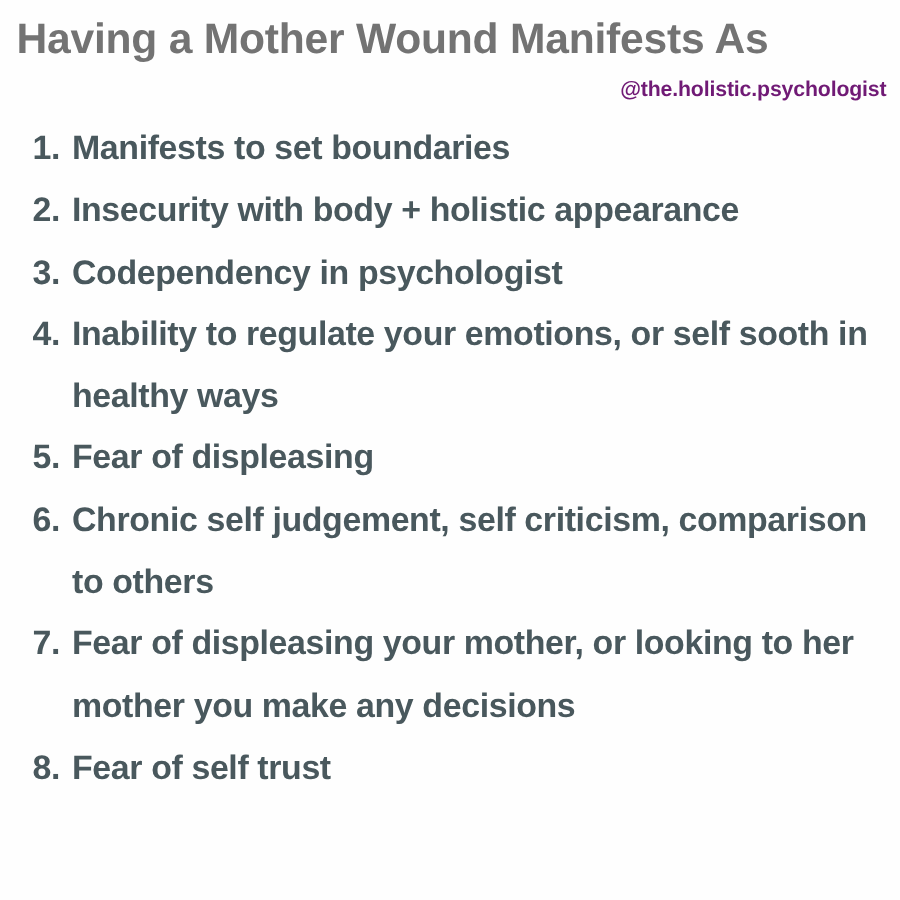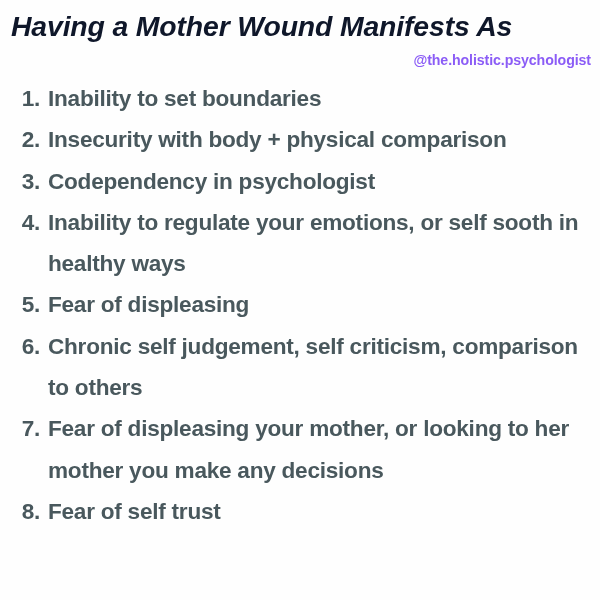--- a/index.html
+++ b/index.html
@@ -88,32 +88,32 @@
 
   .item-text {
     display: block;
   }
 </style>
 </head>
 <body>
 
 <div id="card" style="background: rgb(254, 254, 254);">
 
-  <div id="title" style="color: #0f172a; font-style: italic;">Having a Mother Wound Manifests As</div>
+  <div id="title" style="color: #737373;">Having a Mother Wound Manifests As</div>
 
-  <div id="handle" style="color: #8b5cf6; text-align: center;">@the.holistic.psychologist</div>
+  <div id="handle" style="color: #701a75; text-align: center;">@the.holistic.psychologist</div>
 
   <ol id="list">
       <li class="list-item" style="color: rgb(73, 88, 93);">
         <span class="item-number" style="color: rgb(73, 88, 93);">1.</span>
-        <span class="item-text">Inability to set boundaries</span>
+        <span class="item-text">Manifests to set boundaries</span>
       </li>
       <li class="list-item" style="color: rgb(73, 88, 93);">
         <span class="item-number" style="color: rgb(73, 88, 93);">2.</span>
-        <span class="item-text">Insecurity with body + physical comparison</span>
+        <span class="item-text">Insecurity with body + holistic appearance</span>
       </li>
       <li class="list-item" style="color: rgb(73, 88, 93);">
         <span class="item-number" style="color: rgb(73, 88, 93);">3.</span>
         <span class="item-text">Codependency in psychologist</span>
       </li>
       <li class="list-item" style="color: rgb(73, 88, 93);">
         <span class="item-number" style="color: rgb(73, 88, 93);">4.</span>
         <span class="item-text">Inability to regulate your emotions, or self sooth in healthy ways</span>
       </li>
       <li class="list-item" style="color: rgb(73, 88, 93);">

